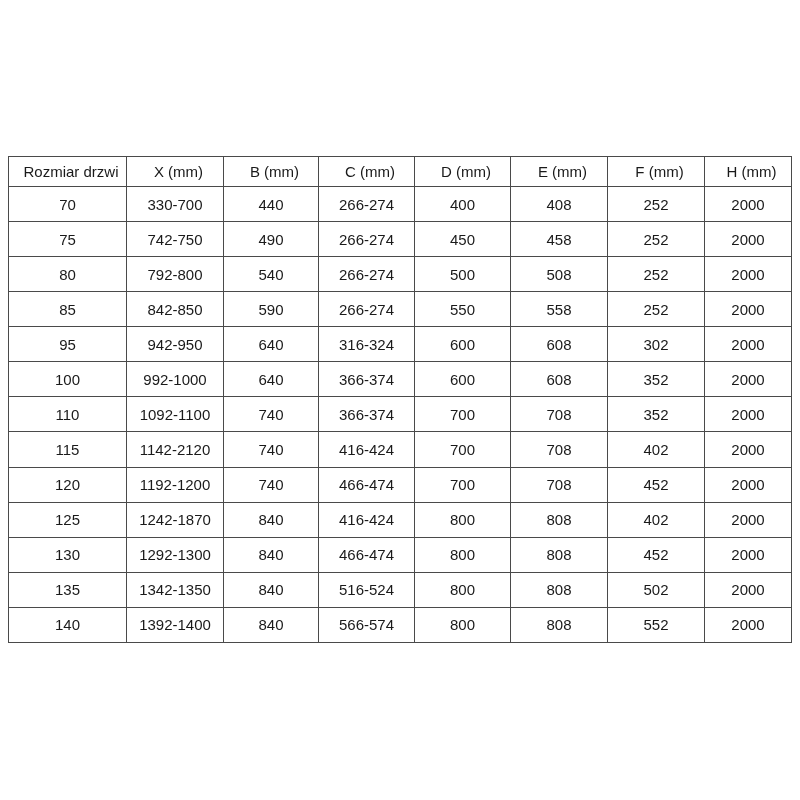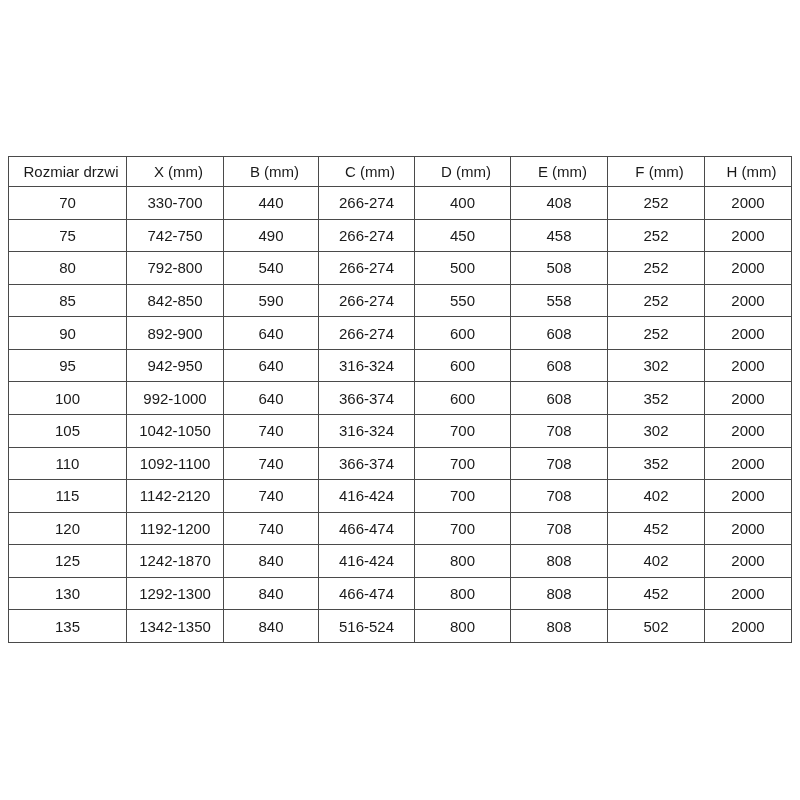--- a/index.html
+++ b/index.html
@@ -107,60 +107,40 @@
           <td>85</td>
           <td>842-850</td>
           <td>590</td>
           <td>266-274</td>
           <td>550</td>
           <td>558</td>
           <td>252</td>
           <td>2000</td>
         </tr>
         <tr>
-          <td>90</td>
-          <td>892-900</td>
-          <td>640</td>
-          <td>266-274</td>
-          <td>600</td>
-          <td>608</td>
-          <td>252</td>
-          <td>2000</td>
-        </tr>
-        <tr>
           <td>95</td>
           <td>942-950</td>
           <td>640</td>
           <td>316-324</td>
           <td>600</td>
           <td>608</td>
           <td>302</td>
           <td>2000</td>
         </tr>
         <tr>
           <td>100</td>
           <td>992-1000</td>
           <td>640</td>
           <td>366-374</td>
           <td>600</td>
           <td>608</td>
           <td>352</td>
           <td>2000</td>
         </tr>
         <tr>
-          <td>105</td>
-          <td>1042-1050</td>
-          <td>740</td>
-          <td>316-324</td>
-          <td>700</td>
-          <td>708</td>
-          <td>302</td>
-          <td>2000</td>
-        </tr>
-        <tr>
           <td>110</td>
           <td>1092-1100</td>
           <td>740</td>
           <td>366-374</td>
           <td>700</td>
           <td>708</td>
           <td>352</td>
           <td>2000</td>
         </tr>
         <tr>
@@ -206,15 +186,25 @@
         <tr>
           <td>135</td>
           <td>1342-1350</td>
           <td>840</td>
           <td>516-524</td>
           <td>800</td>
           <td>808</td>
           <td>502</td>
           <td>2000</td>
         </tr>
+        <tr>
+          <td>140</td>
+          <td>1392-1400</td>
+          <td>840</td>
+          <td>566-574</td>
+          <td>800</td>
+          <td>808</td>
+          <td>552</td>
+          <td>2000</td>
+        </tr>
       </tbody>
   </table>
 </div>
 
 </body></html>

